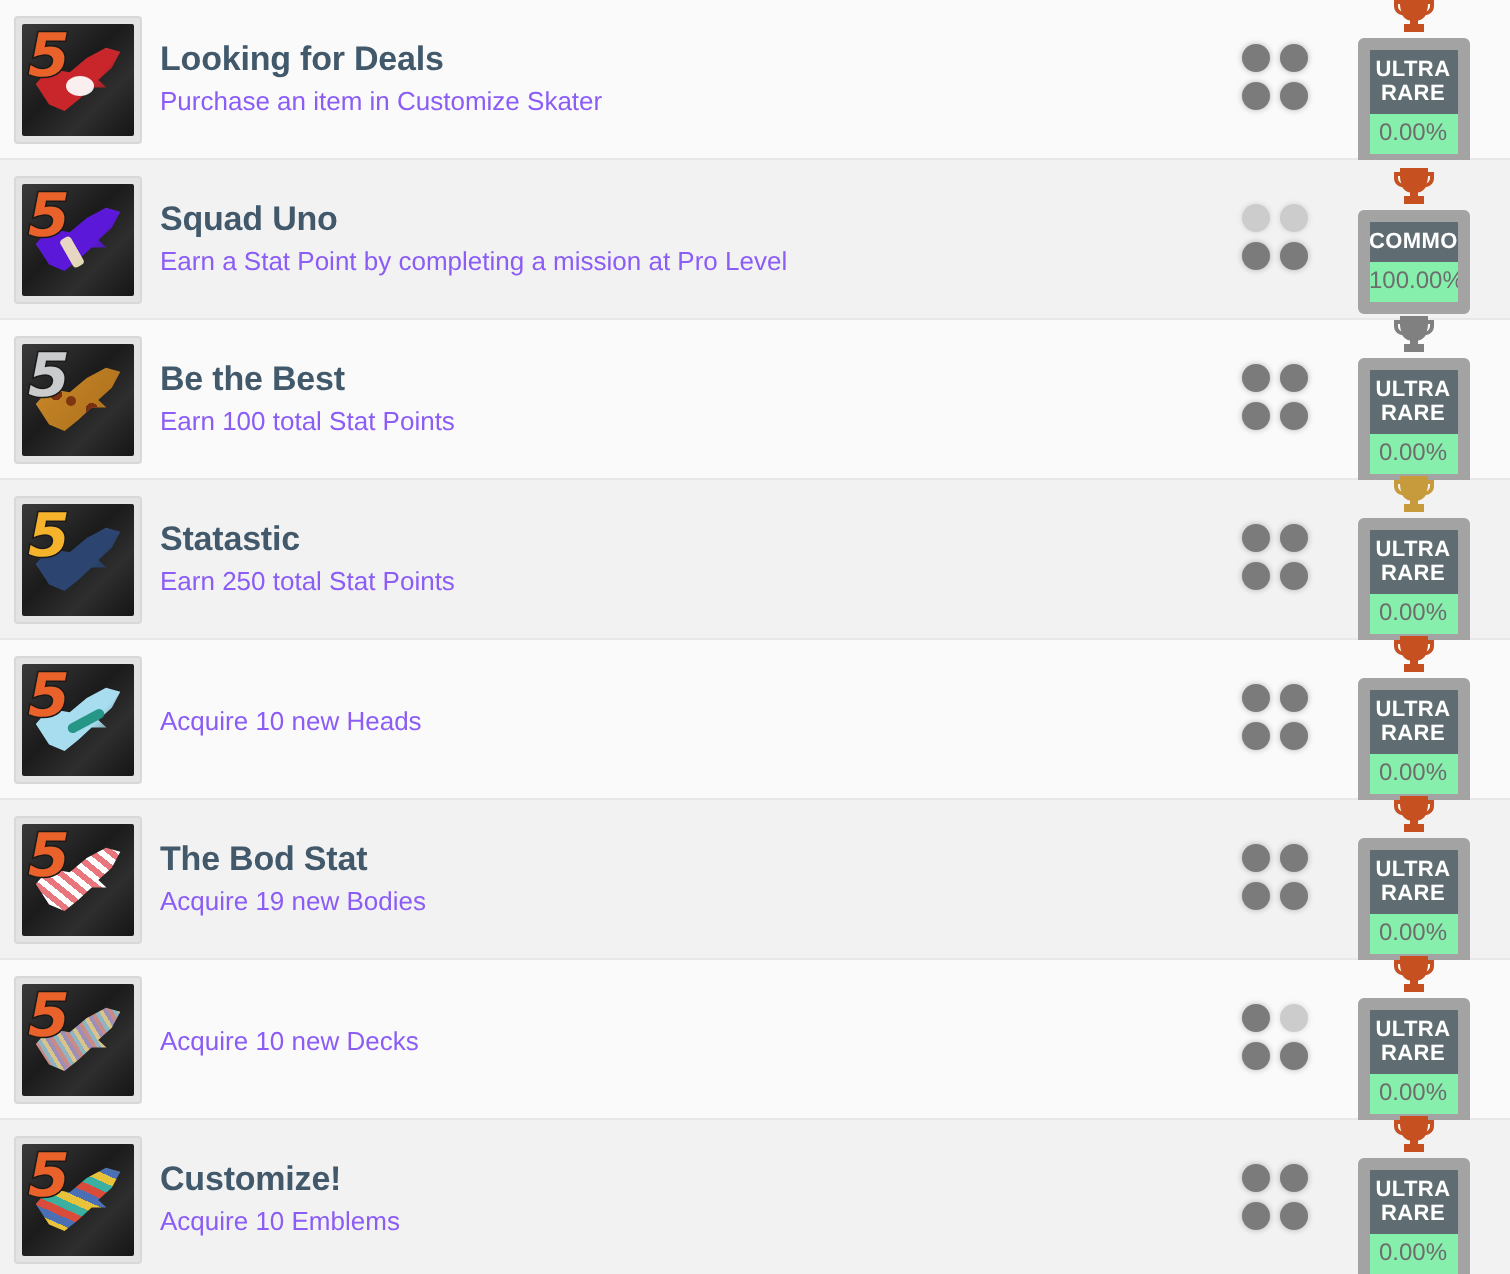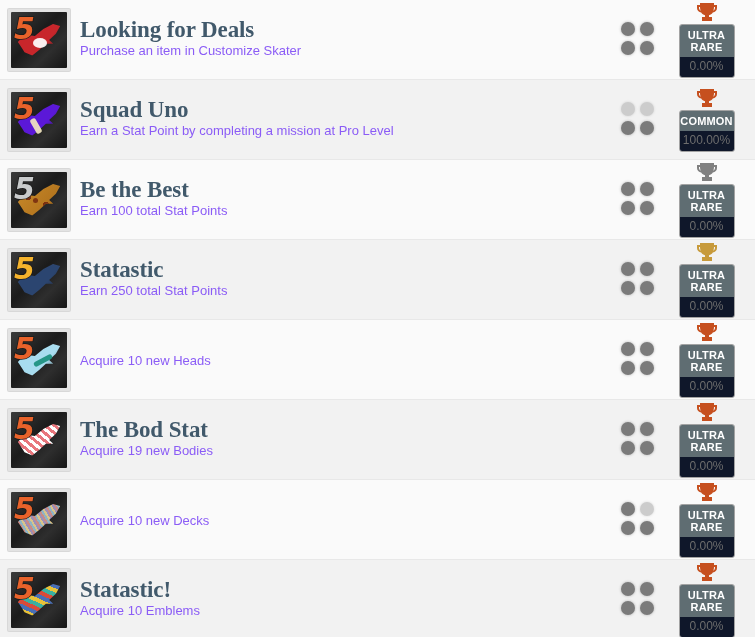--- a/index.html
+++ b/index.html
@@ -81,27 +81,26 @@
     paint-order: stroke fill;
   }
 
   
   .text-cell {
     flex: 1 1 auto;
     padding-left: 2px;
     min-width: 0;
   }
   .trophy-title {
-    font-size: 23px;
+    font-size: 17px;
     font-weight: 700;
     color: #41596b;
     line-height: 21px;
     letter-spacing: -.1px;
     white-space: nowrap;
-    font-family: Liberation Serif, serif;
   }
   .trophy-desc {
     font-size: 13px;
     color: #8b5cf6;
     line-height: 19px;
     margin-top: 1px;
     white-space: nowrap;
   }
 
   
@@ -138,39 +137,39 @@
   .trophy-icon {
     width: 22px; height: 20px;
     margin-bottom: 2px;
     display: block;
   }
   .rarity-box {
     width: 56px;
     border-radius: 3px;
     overflow: hidden;
     background: #e2e2e2;
-    border: 1px solid #a3a3a3;
+    border: 6px solid #a3a3a3;
   }
   .rarity-label {
     background: #5f6d72;
     color: #ffffff;
     font-size: 11px;
     font-weight: 700;
     letter-spacing: .2px;
     text-align: center;
     padding: 4px 0 4px;
     line-height: 12px;
   }
   .rarity-pct {
     color: #6d6d6d;
     font-size: 12px;
     text-align: center;
     padding: 3px 0 4px;
     line-height: 13px;
-    background: #0f172a;
+    background: #86efac;
   }
 </style>
 </head>
 <body>
 
 <div id="trophy-list">
     <div class="trophy-row">
       <div class="icon-cell">
         <div class="icon-frame">
           <div class="icon-art">
@@ -400,21 +399,21 @@
     <div class="trophy-row alt">
       <div class="icon-cell">
         <div class="icon-frame">
           <div class="icon-art">
             <span class="wing" style="background:repeating-linear-gradient(30deg,#d94b3a 0 4px,#3bb0a0 4px 8px,#e8c23a 8px 12px,#4a6fb5 12px 16px)"></span>
             <span class="five" style="color:#e8622a">5</span>
           </div>
         </div>
       </div>
       <div class="text-cell">
-        <div class="trophy-title">Statastic!</div>
+        <div class="trophy-title">Customize!</div>
         <div class="trophy-desc">Acquire 10 Emblems</div>
       </div>
       <div class="dots-cell">
         <div class="dots">
           <span class="dot"></span>
           <span class="dot"></span>
           <span class="dot"></span>
           <span class="dot"></span>
         </div>
       </div>

